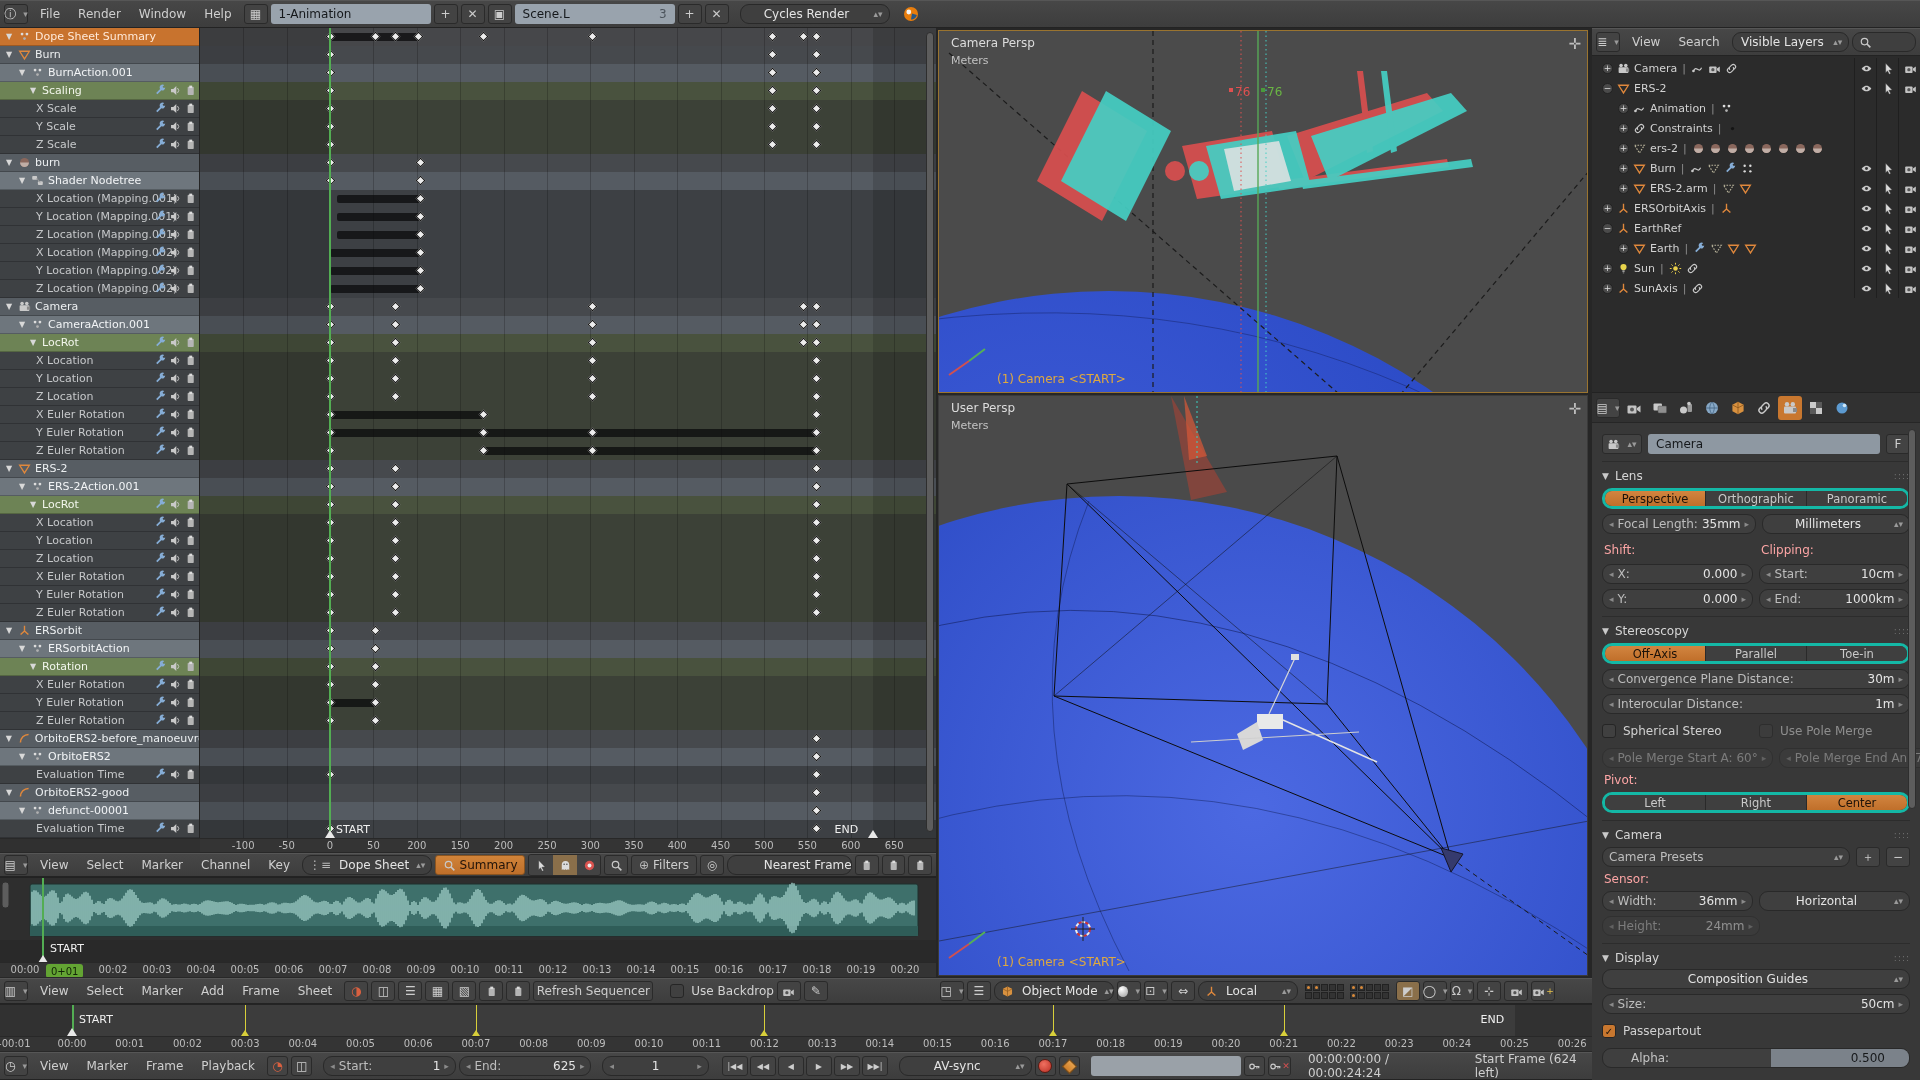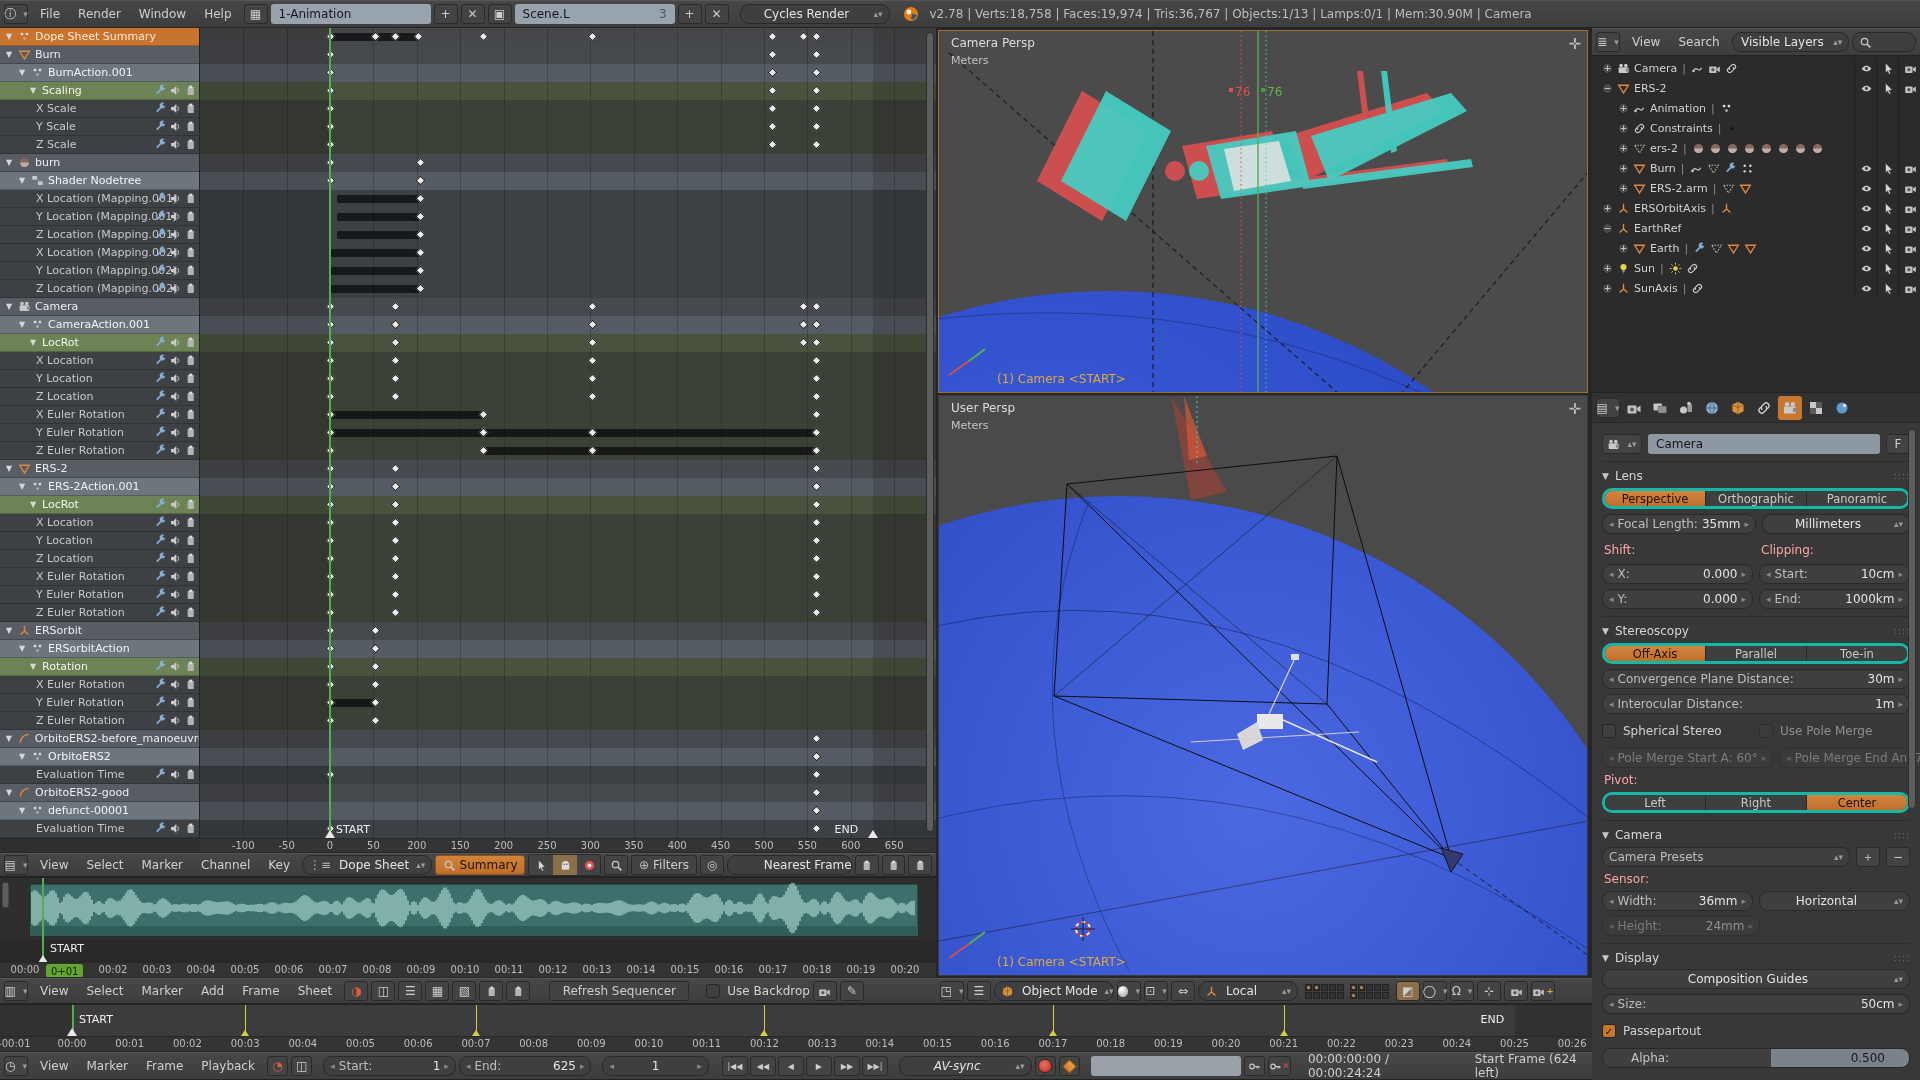--- a/index.html
+++ b/index.html
@@ -250,21 +250,20 @@
     <span class="btn iconbtn">✕</span>
     <span class="fld" style="width:150px;margin-left:8px;">
         <span class="fv" style="margin:0 auto;">Cycles Render</span>
         <span class="darr">▴▾</span>
       </span>
     <svg class="ci16" viewBox="0 0 16 16" style="margin-left:10px;">
         <circle cx="8" cy="8" r="7" fill="#e87d0d"></circle>
         <circle cx="5.8" cy="6" r="2.4" fill="#f4f4f4"></circle>
         <path d="M8 13.5c3 0 5.5-2 5.8-4.6L9 7.5z" fill="#265787"></path>
       </svg>
-    <span class="stats">v2.78 | Verts:18,758 | Faces:19,974 | Tris:36,767 | Objects:1/13 | Lamps:0/1 | Mem:30.90M | Camera</span>
   </div>
 
   <div id="ds-channels">
       <div class="dsr t-sum" style="top: 0px;">
         <span class="tri">▼</span>
         <svg class="ci">
           <use href="#i-act"></use>
         </svg>
         <span class="cl">Dope Sheet Summary</span>
       </div>
@@ -1147,21 +1146,21 @@
     <span class="btn iconbtn">
         <svg class="ci">
           <use href="#i-clip"></use>
         </svg>
       </span>
     <span class="btn iconbtn">
         <svg class="ci" style="transform:scaleX(-1);">
           <use href="#i-clip"></use>
         </svg>
       </span>
-    <span class="btn" style="margin-left:16px;width:140px;justify-content:center;">Refresh Sequencer</span>
+    <span class="btn" style="margin-left:0;width:120px;justify-content:center;">Refresh Sequencer</span>
     <span class="chkrow" style="margin-left:14px;">
         <span class="box"></span>
         <span>Use Backdrop</span>
       </span>
     <span class="btn iconbtn">
         <svg class="ci">
           <use href="#i-camr"></use>
         </svg>
       </span>
     <span class="btn iconbtn">✎</span>
@@ -2021,21 +2020,21 @@
         <span class="ar">▸</span>
       </span>
     <span style="display:flex;gap:2px;margin-left:10px;">
         <span class="btn iconbtn" style="width: 26px; font-size: 8px;">|◀◀</span>
         <span class="btn iconbtn" style="width: 26px; font-size: 8px;">◀◀</span>
         <span class="btn iconbtn" style="width: 26px; font-size: 8px;">◀</span>
         <span class="btn iconbtn" style="width: 26px; font-size: 8px;">▶</span>
         <span class="btn iconbtn" style="width: 26px; font-size: 8px;">▶▶</span>
         <span class="btn iconbtn" style="width: 26px; font-size: 8px;">▶▶|</span>
       </span>
-    <span class="fld" style="width:150px;margin-left:8px;font-style:italic;">
+    <span class="fld" style="width:150px;margin-left:8px;">
         <span class="fv" style="margin:0 auto;">AV-sync</span>
         <span class="darr">▴▾</span>
       </span>
     <span class="btn iconbtn">
         <span class="reddot"></span>
       </span>
     <span class="btn iconbtn">
         <span class="odiam"></span>
       </span>
     <span class="lfld" style="width:170px;background:#9aa1a8;margin-left:8px;"></span>

